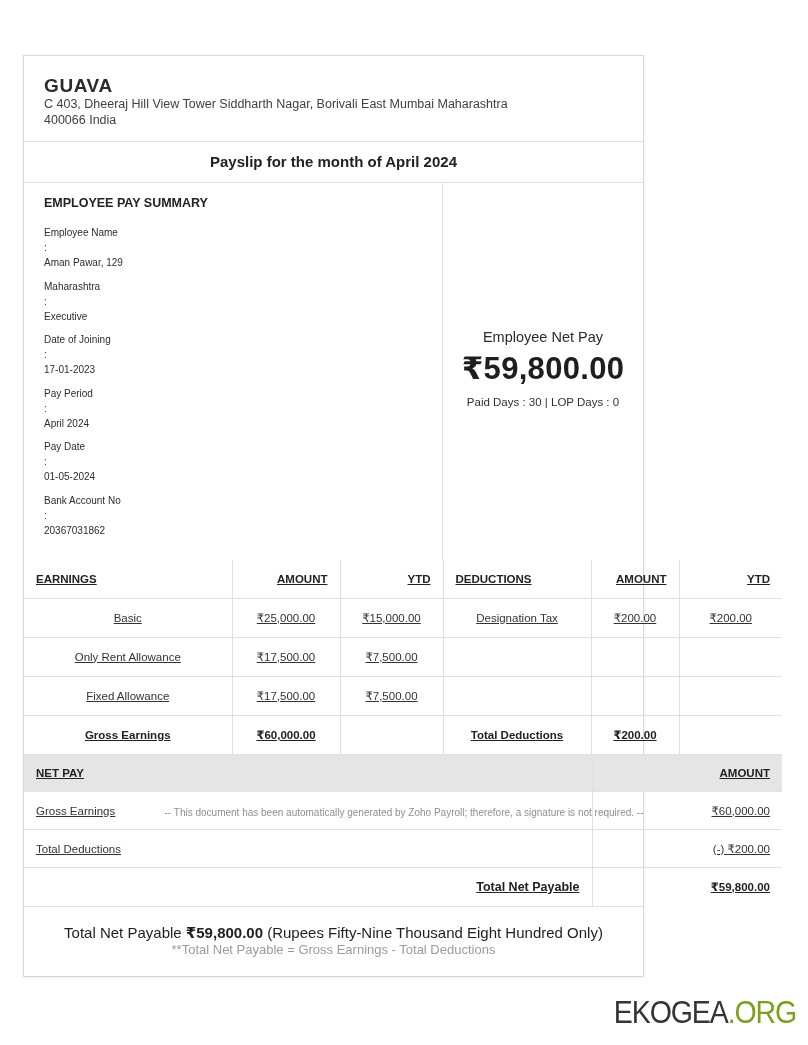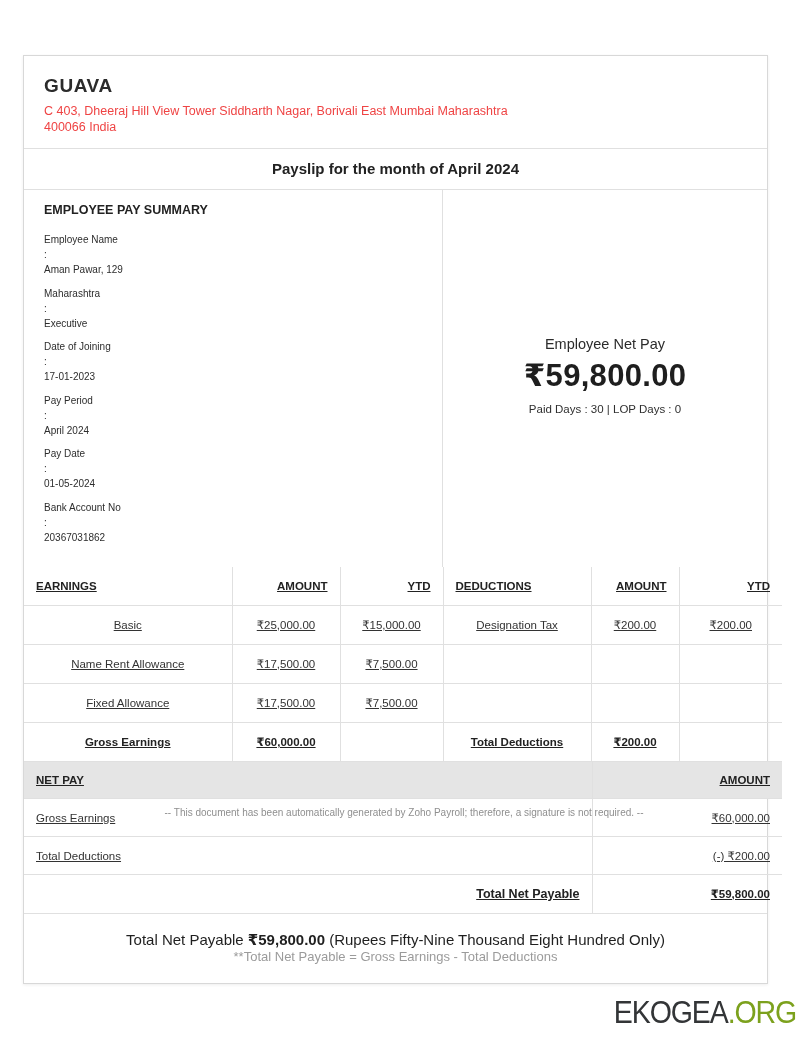--- a/index.html
+++ b/index.html
@@ -1,29 +1,29 @@
 <!DOCTYPE html>
 <html><head>
 <meta charset="utf-8">
 <style>
   * { margin:0; padding:0; box-sizing:border-box; }
   html,body { width:808px; height:1045px; background:#ffffff;
     font-family:"Liberation Sans","DejaVu Sans",sans-serif; color:#2d2d2d; }
   body { position:relative; overflow:hidden; }
 
   .document {
-    position:absolute; left:23px; top:55px; width:745px;
+    position:absolute; left:23px; top:55px; width:621px;
     background:#fff; border:1px solid #d8d8d8;
     box-shadow:0 1px 3px rgba(0,0,0,0.07);
   }
 
   
   .company-header { padding:19px 20px 13px 20px; }
   .company-name { font-size:19px; font-weight:bold; letter-spacing:0.6px; color:#2b2b2b; }
-  .company-address { font-size:12.5px; line-height:15.5px; margin-top:7px; color:#ef4444; }
+  .company-address { font-size:12.5px; line-height:15.5px; color:#404040; }
 
   
   .payslip-title-bar {
     border-top:1px solid #e0e0e0; text-align:center;
     padding:11px 0 12px 0; font-size:15px; font-weight:bold; color:#222;
   }
 
   
   .summary-section { border-top:1px solid #e0e0e0; display:flex; min-height:176px; }
   .emp-summary { width:419px; border-right:1px solid #e0e0e0; padding:13px 30px 14px 20px; }
@@ -141,21 +141,21 @@
     </tr>
     <tr>
       <td>Basic</td>
       <td class="num">₹25,000.00</td>
       <td class="num">₹15,000.00</td>
       <td>Designation Tax</td>
       <td class="num">₹200.00</td>
       <td class="num">₹200.00</td>
     </tr>
     <tr>
-      <td>Name Rent Allowance</td>
+      <td>Only Rent Allowance</td>
       <td class="num">₹17,500.00</td>
       <td class="num">₹7,500.00</td>
       <td></td>
       <td class="num"></td>
       <td class="num"></td>
     </tr>
     <tr>
       <td>Fixed Allowance</td>
       <td class="num">₹17,500.00</td>
       <td class="num">₹7,500.00</td>

